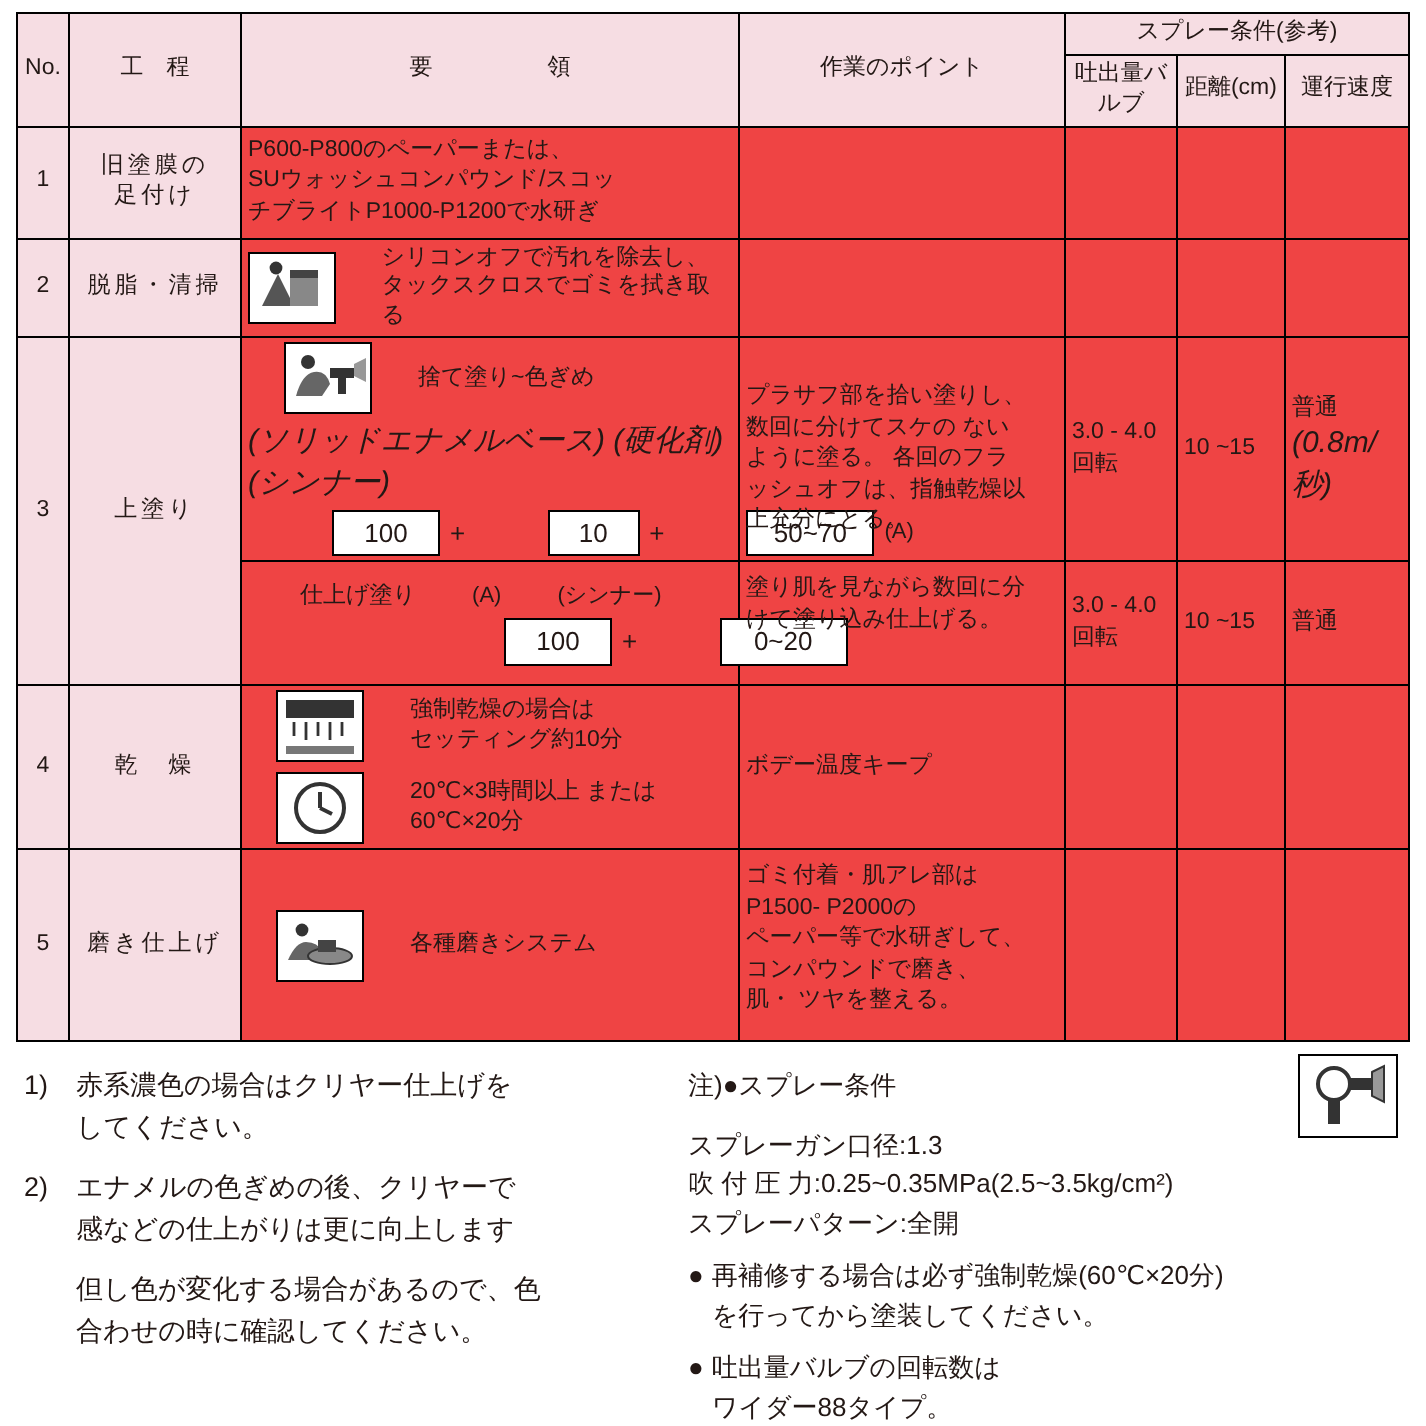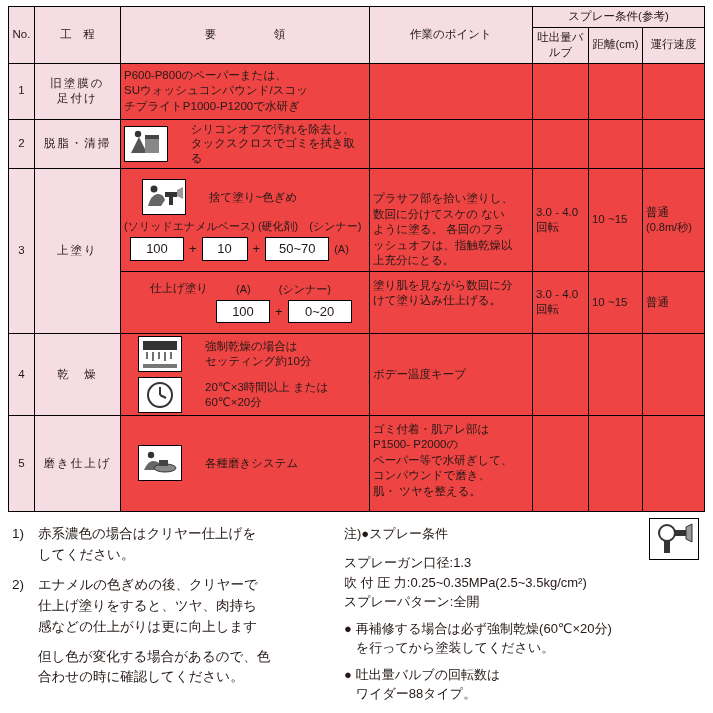--- a/index.html
+++ b/index.html
@@ -57,25 +57,25 @@
     display:inline-block;vertical-align:middle;position:relative;overflow:hidden;
   }
   .icon-box svg{display:block;}
 
   .flexrow{display:flex;align-items:center;gap:23px;}
   .flexrow .txt{line-height:1.3;}
 
   
   .numbox{
     display:inline-block;border:1px solid #000;background:#fff;
-    text-align:center;font-size:13px;padding:2px 0;min-width:44px;
+    text-align:center;font-size:13px;padding:2px 0;min-width:44px;margin-left:36px;
   }
   .numline{display:flex;align-items:center;gap:5px;margin-top:3px;}
   .numline .op{font-size:13px;}
-  .small-note{font-size:11px;}
+  .small-note{font-size:15px;font-style:italic;}
 
   .sub-a{font-size:11px;}
 
   .sprayhead-top{font-size:10.5px;text-align:center;background:#f6dde3;}
 
   
   .notes{display:flex;gap:14px;margin-top:12px;padding:0 4px;}
   .notes-left{width:318px;font-size:13.5px;line-height:1.55;}
   .notes-right{flex:1;font-size:13px;line-height:1.5;position:relative;}
   .note-item{display:flex;gap:4px;margin-bottom:9px;}
@@ -315,21 +315,20 @@
         <span class="note-num">1)</span>
         <span class="note-body">
           <div>赤系濃色の場合はクリヤー仕上げを</div>
           <div>してください。</div>
         </span>
       </div>
       <div class="note-item">
         <span class="note-num">2)</span>
         <span class="note-body">
           <div>エナメルの色ぎめの後、クリヤーで</div>
-          <div>仕上げ塗りをすると、ツヤ、肉持ち</div>
           <div>感などの仕上がりは更に向上します</div>
         </span>
       </div>
       <div class="note-item">
         <span class="note-num"></span>
         <span class="note-body">
           <div>但し色が変化する場合があるので、色</div>
           <div>合わせの時に確認してください。</div>
         </span>
       </div>

